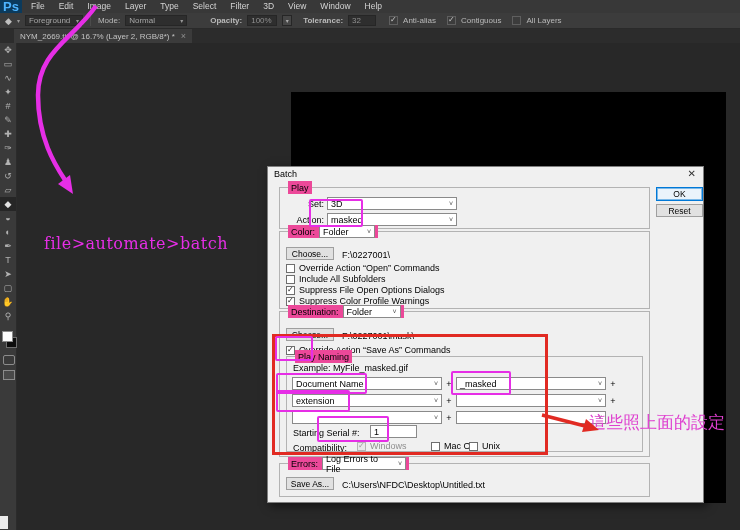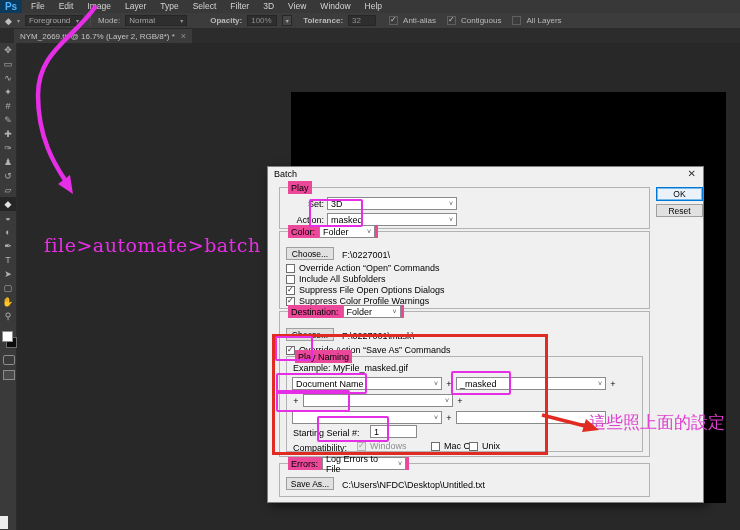--- a/index.html
+++ b/index.html
@@ -1,19 +1,19 @@
 <!DOCTYPE html>
 <html style="--magenta: #e62ee6; --red: #e12a22; --note: #de3fcf;"><head>
 <meta charset="utf-8">
 <style>
   html,body{margin:0;padding:0}
   body{width:740px;height:530px;position:relative;overflow:hidden;background:#282828;font-family:"Liberation Sans",sans-serif}
   
   .menubar{position:absolute;left:0;top:0;width:740px;height:13px;background:#383838;display:flex;align-items:center;z-index:6}
-  .ps-logo{width:22px;height:13px;background:#0b3a5c;color:#4db4ff;font-size:10px;font-weight:bold;display:flex;align-items:center;justify-content:center;margin-right:2px}
+  .ps-logo{width:22px;height:13px;background:#0b3a5c;color:#4db4ff;font-size:13px;font-weight:bold;display:flex;align-items:center;justify-content:center;margin-right:2px}
   .menu-item{padding:0 7px;font-size:8.5px;color:#d4d4d4;line-height:13px;white-space:nowrap}
   .optionsbar{position:absolute;left:0;top:13px;width:740px;height:16px;background:#3c3c3c;border-bottom:1px solid #2a2a2a;display:flex;align-items:center;font-size:8px;color:#b9b9b9;gap:5px;padding-left:5px;box-sizing:border-box;z-index:6}
   .ob-icon{color:#c0c0c0;font-size:9px}
   .ob-caret{font-size:6px;color:#999}
   .ob-sep{width:1px;height:11px;background:#4b4b4b;margin:0 2px}
   .combo-dark{background:#2e2e2e;border:1px solid #262626;height:11px;display:flex;align-items:center;justify-content:space-between;padding:0 3px;color:#a6a6a6;font-size:8px;box-sizing:border-box}
   .val-box{background:#2e2e2e;border:1px solid #262626;height:11px;display:flex;align-items:center;padding:0 3px;color:#8f8f8f;font-size:8px;box-sizing:border-box}
   .drop-btn{width:10px;height:11px;background:#464646;border:1px solid #262626;color:#aaa;font-size:6px;display:flex;align-items:center;justify-content:center;box-sizing:border-box}
   .cb{width:9px;height:9px;background:#fff;border:1px solid #6e6e6e;display:inline-block;position:relative;box-sizing:border-box;flex:none}
   .cb.on::after{content:"✓";position:absolute;left:0px;top:-2px;font-size:8px;line-height:9px;color:#222}
@@ -52,21 +52,21 @@
   .cbrow{position:absolute;display:flex;align-items:center;gap:4px;font-size:9px;white-space:nowrap}
   .name-row{position:absolute;left:5px;display:flex;align-items:center;gap:3px}
   .name-row .combo{width:150px;flex:none}
   .plus{font-size:9px;width:8px;text-align:center;flex:none}
   .serial-input{position:absolute;background:#fff;border:1px solid #8a8a8a;height:13px;width:47px;box-sizing:border-box;font-size:9px;padding:1px 3px;font-family:inherit}
   .dim-label{color:#8f8f8f}
   
   .ann{position:absolute;z-index:20;pointer-events:none}
   .mag-rect{border:2px solid var(--magenta);border-radius:2px}
   .red-rect{border:3px solid var(--red)}
-  .menu-path-text{font-family:"DejaVu Serif",serif;font-size:19px;letter-spacing:.5px;color:var(--magenta);white-space:nowrap}
+  .menu-path-text{font-family:"DejaVu Serif",serif;font-size:16px;letter-spacing:.5px;color:var(--magenta);white-space:nowrap}
   .note-text{font-size:17px;color:var(--note);white-space:nowrap;font-family:"DejaVu Sans",sans-serif}
   .arrow-svg{position:absolute;left:0;top:0;z-index:21;pointer-events:none}
 </style>
 </head>
 <body>
 
 <div class="menubar">
   <div class="ps-logo">Ps</div>
   <div class="menu-item">File</div>
   <div class="menu-item">Edit</div>
@@ -286,20 +286,24 @@
           <span class="caret">˅</span>
         </div>
         <span class="plus">+</span>
         <div class="combo">
           <span>_masked</span>
           <span class="caret">˅</span>
         </div>
         <span class="plus">+</span>
       </div>
       <div class="name-row" style="top:37px">
+        <div class="combo">
+          <span>extension</span>
+          <span class="caret">˅</span>
+        </div>
         <span class="plus">+</span>
         <div class="combo">
           <span></span>
           <span class="caret">˅</span>
         </div>
         <span class="plus">+</span>
       </div>
       <div class="name-row" style="top:54px">
         <div class="combo">
           <span></span>

